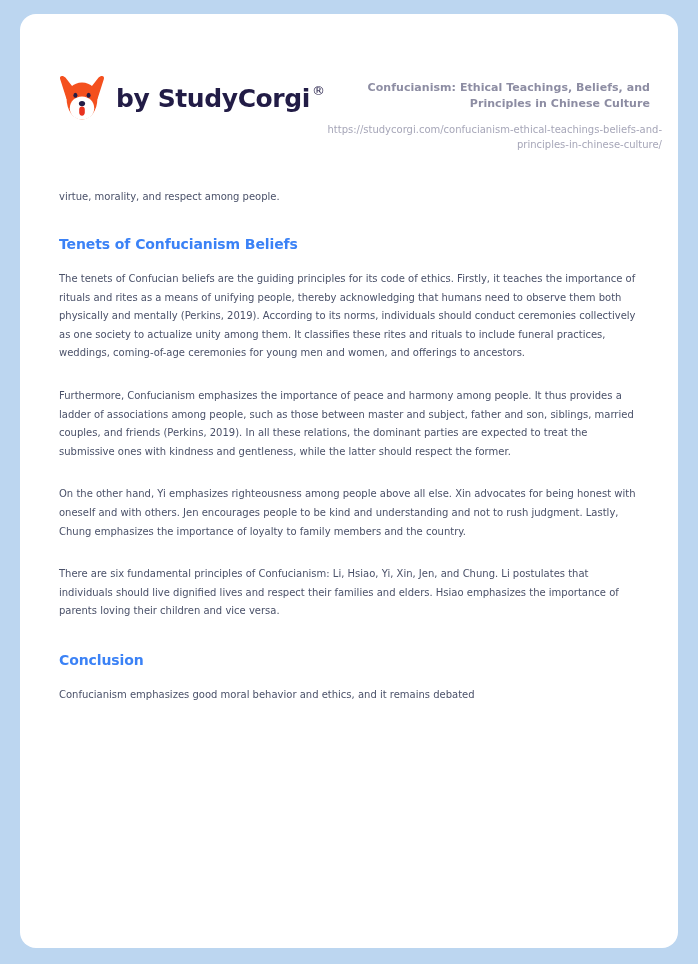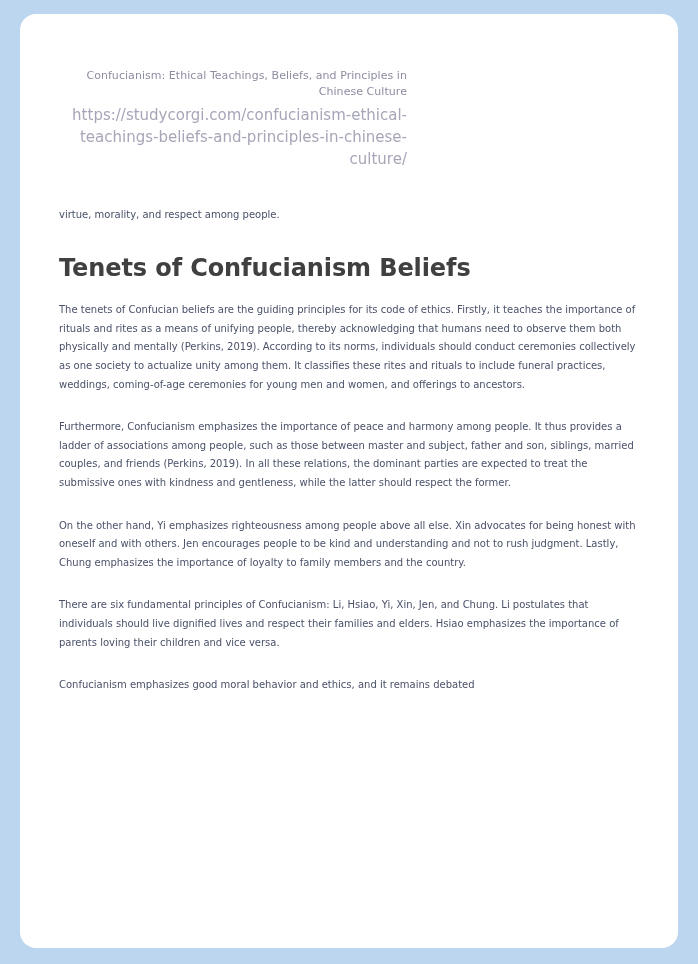--- a/index.html
+++ b/index.html
@@ -63,28 +63,28 @@
     margin-top: -2px;
   }
   .header-meta {
     text-align: right;
     max-width: 348px;
     padding-top: 2px;
   }
   .header-title {
     color: #8d8da3;
     font-size: 11px;
-    font-weight: normal;
+    font-weight: bold;
     line-height: 1.42;
     letter-spacing: 0.05px;
-    margin: 0;
+    margin: 12px;
   }
   .header-url {
     color: #a6a6b8;
-    font-size: 15px;
+    font-size: 10px;
     font-weight: normal;
     line-height: 1.45;
     margin: 6px 0 0 0;
     word-break: break-word;
   }
   
   .doc-body {
     padding: 0 39px;
     margin-top: 36px;
   }
@@ -93,52 +93,69 @@
     font-size: 10px;
     line-height: 1.86;
     margin: 0 0 24px 0;
     text-align: left;
   }
   .doc-body p.tight {
     margin-bottom: 0;
     margin-top: 16px;
   }
   .doc-body h2 {
-    color: #404040;
-    font-size: 24px;
+    color: #3b82f6;
+    font-size: 14px;
     font-weight: bold;
     line-height: 1.3;
     letter-spacing: -0.1px;
     margin: 30px 0 17px 0;
   }
   .doc-body h2.first-heading {
     margin-top: 28px;
   }
 </style>
 </head>
 <body>
 
 <div class="page-sheet">
 
   <div class="doc-header">
 
+    <div class="brand">
+      <svg class="corgi-logo" viewBox="0 0 46 48">
+        <path d="M3 2 C1.2 2 0.6 3.4 1.2 5.2 L7.2 24 C7.8 26 9.6 26.4 10.8 25 L15.6 19.2 C16.8 17.8 16.6 16.2 15.4 15 L6.4 3.6 C5.5 2.5 4.3 2 3 2 Z" fill="#f4501e"></path>
+        <path d="M43 2 C44.8 2 45.4 3.4 44.8 5.2 L38.8 24 C38.2 26 36.4 26.4 35.2 25 L30.4 19.2 C29.2 17.8 29.4 16.2 30.6 15 L39.6 3.6 C40.5 2.5 41.7 2 43 2 Z" fill="#f4501e"></path>
+        <path d="M23 8.5 C31.6 8.5 38.4 14.8 38.4 24.6 C38.4 36.4 31.8 45.5 23 45.5 C14.2 45.5 7.6 36.4 7.6 24.6 C7.6 14.8 14.4 8.5 23 8.5 Z" fill="#f4501e"></path>
+        <path d="M23 22.5 C30 22.5 35.2 27.6 35.2 34.2 C35.2 41 29.6 45.5 23 45.5 C16.4 45.5 10.8 41 10.8 34.2 C10.8 27.6 16 22.5 23 22.5 Z" fill="#ffffff"></path>
+        <ellipse cx="16.4" cy="21.2" rx="2" ry="2.5" fill="#221c46"></ellipse>
+        <ellipse cx="29.6" cy="21.2" rx="2" ry="2.5" fill="#221c46"></ellipse>
+        <ellipse cx="23" cy="29.6" rx="3.1" ry="2.6" fill="#221c46"></ellipse>
+        <path d="M23 32.4 C21.2 32.4 20.2 33.6 20.2 35.6 L20.2 38.6 C20.2 40.6 21.3 41.8 23 41.8 C24.7 41.8 25.8 40.6 25.8 38.6 L25.8 35.6 C25.8 33.6 24.8 32.4 23 32.4 Z" fill="#e8321f"></path>
+      </svg>
+      <div class="wordmark">
+        <span>by StudyCorgi</span>
+        <span class="wordmark-reg">®</span>
+      </div>
+    </div>
 
     <div class="header-meta">
       <p class="header-title">Confucianism: Ethical Teachings, Beliefs, and Principles in Chinese Culture</p>
       <p class="header-url">https://studycorgi.com/confucianism-ethical-teachings-beliefs-and-principles-in-chinese-culture/</p>
     </div>
 
   </div>
 
   <div class="doc-body">
     <p>virtue, morality, and respect among people.</p>
 
     <h2 class="first-heading">Tenets of Confucianism Beliefs</h2>
     <p>The tenets of Confucian beliefs are the guiding principles for its code of ethics. Firstly, it teaches the importance of rituals and rites as a means of unifying people, thereby acknowledging that humans need to observe them both physically and mentally (Perkins, 2019). According to its norms, individuals should conduct ceremonies collectively as one society to actualize unity among them. It classifies these rites and rituals to include funeral practices, weddings, coming-of-age ceremonies for young men and women, and offerings to ancestors.</p>
     <p>Furthermore, Confucianism emphasizes the importance of peace and harmony among people. It thus provides a ladder of associations among people, such as those between master and subject, father and son, siblings, married couples, and friends (Perkins, 2019). In all these relations, the dominant parties are expected to treat the submissive ones with kindness and gentleness, while the latter should respect the former.</p>
 
     <p>On the other hand, Yi emphasizes righteousness among people above all else. Xin advocates for being honest with oneself and with others. Jen encourages people to be kind and understanding and not to rush judgment. Lastly, Chung emphasizes the importance of loyalty to family members and the country.</p>
     <p>There are six fundamental principles of Confucianism: Li, Hsiao, Yi, Xin, Jen, and Chung. Li postulates that individuals should live dignified lives and respect their families and elders. Hsiao emphasizes the importance of parents loving their children and vice versa.</p>
 
+    <h2>Conclusion</h2>
     <p class="tight">Confucianism emphasizes good moral behavior and ethics, and it remains debated</p>
   </div>
 
 </div>
 
 </body></html>

